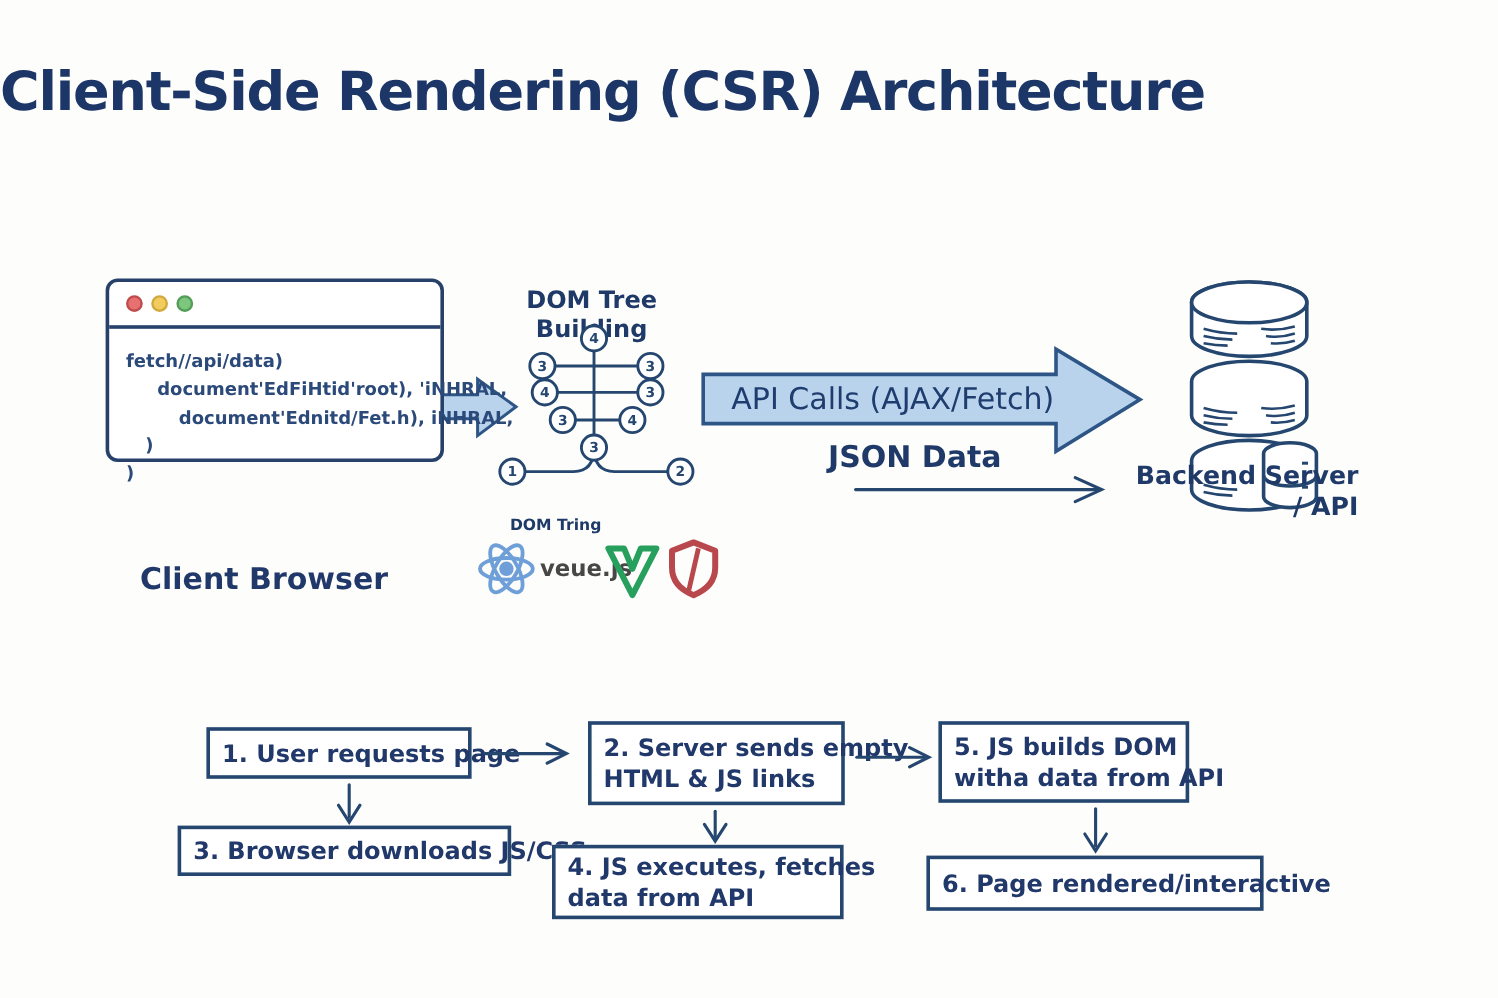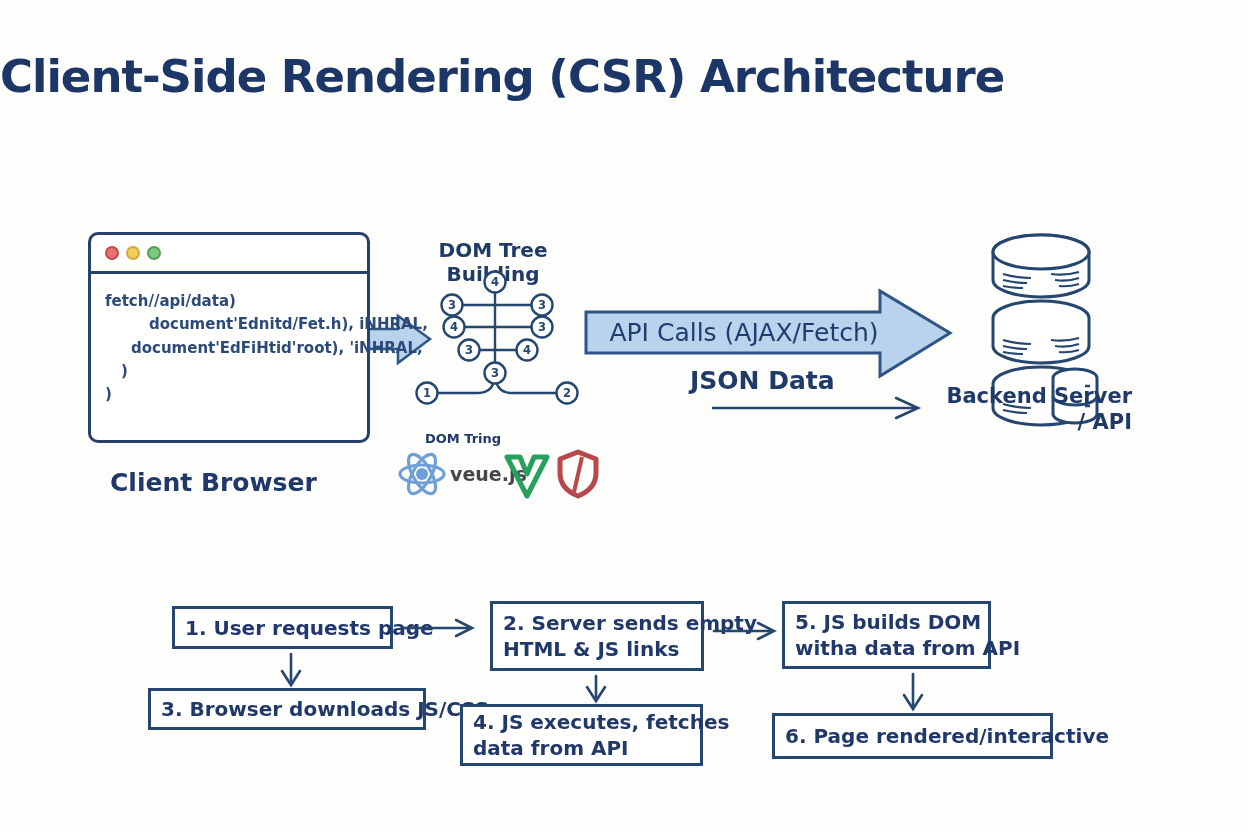--- a/index.html
+++ b/index.html
@@ -15,21 +15,21 @@
   
   .title{
     left:0;top:50px;width:1248px;
     text-align:left;
     font-size:45px;font-weight:bold;
     letter-spacing:-1px;
     color:#1d3668;
   }
   
   .browser{
-    left:88px;top:232px;width:282px;height:211px;
+    left:88px;top:232px;width:282px;height:153px;
     background:#fff;border:3px solid #27416b;border-radius:10px;
     box-sizing:border-box;
     z-index:3;
   }
   .browser-header{
     height:36px;border-bottom:3px solid #27416b;
     display:flex;align-items:center;gap:7px;padding-left:14px;
   }
   .dot{width:14px;height:14px;border-radius:50%;box-sizing:border-box;}
   .dot-red{background:#e77070;border:2px solid #bf4d4d;}
@@ -37,21 +37,21 @@
   .dot-green{background:#7cc67e;border:2px solid #539e56;}
   .browser-code{
     padding:16px 8px 0 14px;
     font-size:15px;font-weight:600;color:#2b4a7a;
     line-height:1.55;white-space:nowrap;
   }
   .code-line.ind1{padding-left:26px;}
   .code-line.ind2{padding-left:44px;}
   .code-line.ind3{padding-left:16px;}
   .browser-label{
-    left:110px;top:468px;width:220px;text-align:left;
+    left:110px;top:468px;width:220px;text-align:center;
     font-size:25px;font-weight:bold;color:#21386a;
   }
   
   .tree-heading{
     left:398px;top:238px;width:190px;text-align:center;
     font-size:20px;font-weight:bold;
   }
   .tree-svg{left:398px;top:262px;}
   .tree-caption{
     left:398px;top:411px;width:130px;text-align:center;
@@ -100,22 +100,22 @@
 <div class="abs title">Client-Side Rendering (CSR) Architecture</div>
 
 <div class="abs browser">
   <div class="browser-header">
     <span class="dot dot-red"></span>
     <span class="dot dot-yellow"></span>
     <span class="dot dot-green"></span>
   </div>
   <div class="browser-code">
     <div class="code-line">fetch//api/data)</div>
+    <div class="code-line ind1">document'EdFiHtid'root), 'iNHRAL,</div>
     <div class="code-line ind2">document'Ednitd/Fet.h), iNHRAL,</div>
-    <div class="code-line ind1">document'EdFiHtid'root), 'iNHRAL,</div>
     <div class="code-line ind3">)</div>
     <div class="code-line">)</div>
   </div>
 </div>
 <div class="abs browser-label">Client Browser</div>
 
 <svg class="abs" style="left:352px;top:312px;z-index:1;" width="84" height="56">
   <polygon points="4,17 46,17 46,4 78,27 46,51 46,37 4,37" fill="#b9d3ed" stroke="#2d5586" stroke-width="2.5"></polygon>
 </svg>
 

